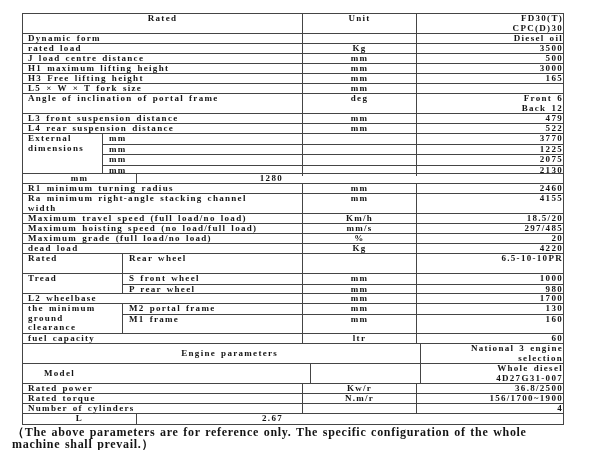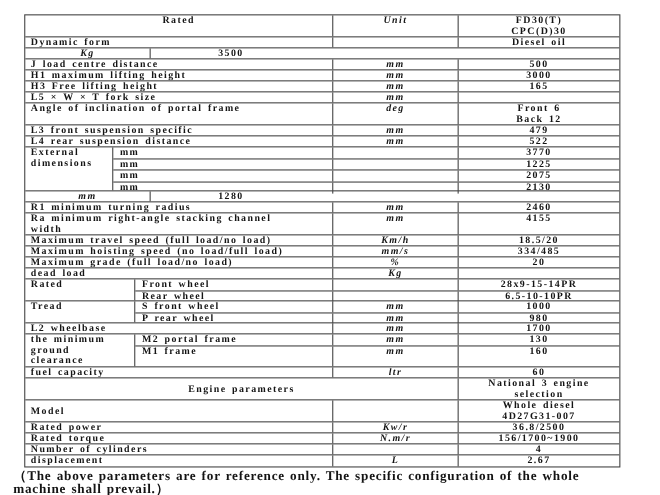--- a/index.html
+++ b/index.html
@@ -12,27 +12,27 @@
     position:absolute;left:22px;top:13px;width:540px;
     border:1px solid #454545;background:#fff;
   }
   .row{display:flex;align-items:stretch;border-bottom:1px solid #454545;box-sizing:border-box;}
   .row:last-child{border-bottom:0;}
   .h10{height:10px}.h20{height:20px}.h30{height:30px}.h40{height:40px}
   .c{
     box-sizing:border-box;border-right:1px solid #454545;overflow:hidden;
     font-size:9px;line-height:9.7px;letter-spacing:1.3px;word-spacing:1.5px;
   }
-  .c.last{border-right:0;}
+  .c.last{border-right:0;text-align:right;}
   .c1{width:280px;padding-left:5px;}
-  .c2{width:114px;text-align:center;padding-left:0;font-style:italic;}
+  .c2{width:114px;text-align:center;padding-left:0;}
   .c3{width:146px;text-align:center;}
   .hc{text-align:center;padding-left:0;}
   .pre{white-space:pre-line;}
-  .pt5{padding-top:5px;}
+  .pt5{padding-top:5px;margin-left:16px;}
   .cspan{width:394px;text-align:center;}
   
   .gl80{width:80px;padding-left:5px;}
   .gl100{width:100px;padding-left:5px;}
   .gwrap{display:flex;flex-direction:column;width:460px;}
   .gwrapB{display:flex;flex-direction:column;width:440px;}
   .grow{display:flex;align-items:stretch;flex:1;border-bottom:1px solid #454545;box-sizing:border-box;}
   .grow:last-child{border-bottom:0;}
   .grow.sh10{flex:0 0 10px;}
   .gs200{width:200px;padding-left:6px;}
@@ -55,20 +55,21 @@
 CPC(D)30</div>
   </div>
 
   <div class="row h10">
     <div class="c c1">Dynamic form</div>
     <div class="c c2"></div>
     <div class="c c3 last">Diesel oil</div>
   </div>
 
   <div class="row h10">
+    <div class="c c1">rated load</div>
     <div class="c c2">Kg</div>
     <div class="c c3 last">3500</div>
   </div>
 
   <div class="row h10">
     <div class="c c1">J load centre distance</div>
     <div class="c c2">mm</div>
     <div class="c c3 last">500</div>
   </div>
 
@@ -90,21 +91,21 @@
   </div>
 
   <div class="row h20">
     <div class="c c1">Angle of inclination of portal frame</div>
     <div class="c c2">deg</div>
     <div class="c c3 last pre">Front 6
 Back 12</div>
   </div>
 
   <div class="row h10">
-    <div class="c c1">L3 front suspension specific</div>
+    <div class="c c1">L3 front suspension distance</div>
     <div class="c c2">mm</div>
     <div class="c c3 last">479</div>
   </div>
 
   <div class="row h10">
     <div class="c c1">L4 rear suspension distance</div>
     <div class="c c2">mm</div>
     <div class="c c3 last">522</div>
   </div>
 
@@ -155,42 +156,38 @@
 
   <div class="row h10">
     <div class="c c1">Maximum travel speed (full load/no load)</div>
     <div class="c c2">Km/h</div>
     <div class="c c3 last">18.5/20</div>
   </div>
 
   <div class="row h10">
     <div class="c c1">Maximum hoisting speed (no load/full load)</div>
     <div class="c c2">mm/s</div>
-    <div class="c c3 last">334/485</div>
+    <div class="c c3 last">297/485</div>
   </div>
 
   <div class="row h10">
     <div class="c c1">Maximum grade (full load/no load)</div>
     <div class="c c2">%</div>
     <div class="c c3 last">20</div>
   </div>
 
   <div class="row h10">
     <div class="c c1">dead load</div>
     <div class="c c2">Kg</div>
+    <div class="c c3 last">4220</div>
   </div>
 
   <div class="row h20">
     <div class="c gl100">Rated</div>
     <div class="gwrapB">
-      <div class="grow">
-        <div class="c gs180">Front wheel</div>
-        <div class="c c2"></div>
-        <div class="c c3 last">28x9-15-14PR</div>
-      </div>
       <div class="grow">
         <div class="c gs180">Rear wheel</div>
         <div class="c c2"></div>
         <div class="c c3 last">6.5-10-10PR</div>
       </div>
     </div>
   </div>
 
   <div class="row h20">
     <div class="c gl100">Tread</div>
@@ -263,21 +260,20 @@
     <div class="c c3 last">156/1700~1900</div>
   </div>
 
   <div class="row h10">
     <div class="c c1">Number of cylinders</div>
     <div class="c c2"></div>
     <div class="c c3 last">4</div>
   </div>
 
   <div class="row h10">
-    <div class="c c1">displacement</div>
     <div class="c c2">L</div>
     <div class="c c3 last">2.67</div>
   </div>
 
 </div>
 
 <div class="footnote">（The above parameters are for reference only. The specific configuration of the whole
 machine shall prevail.）</div>
 
 </body></html>

